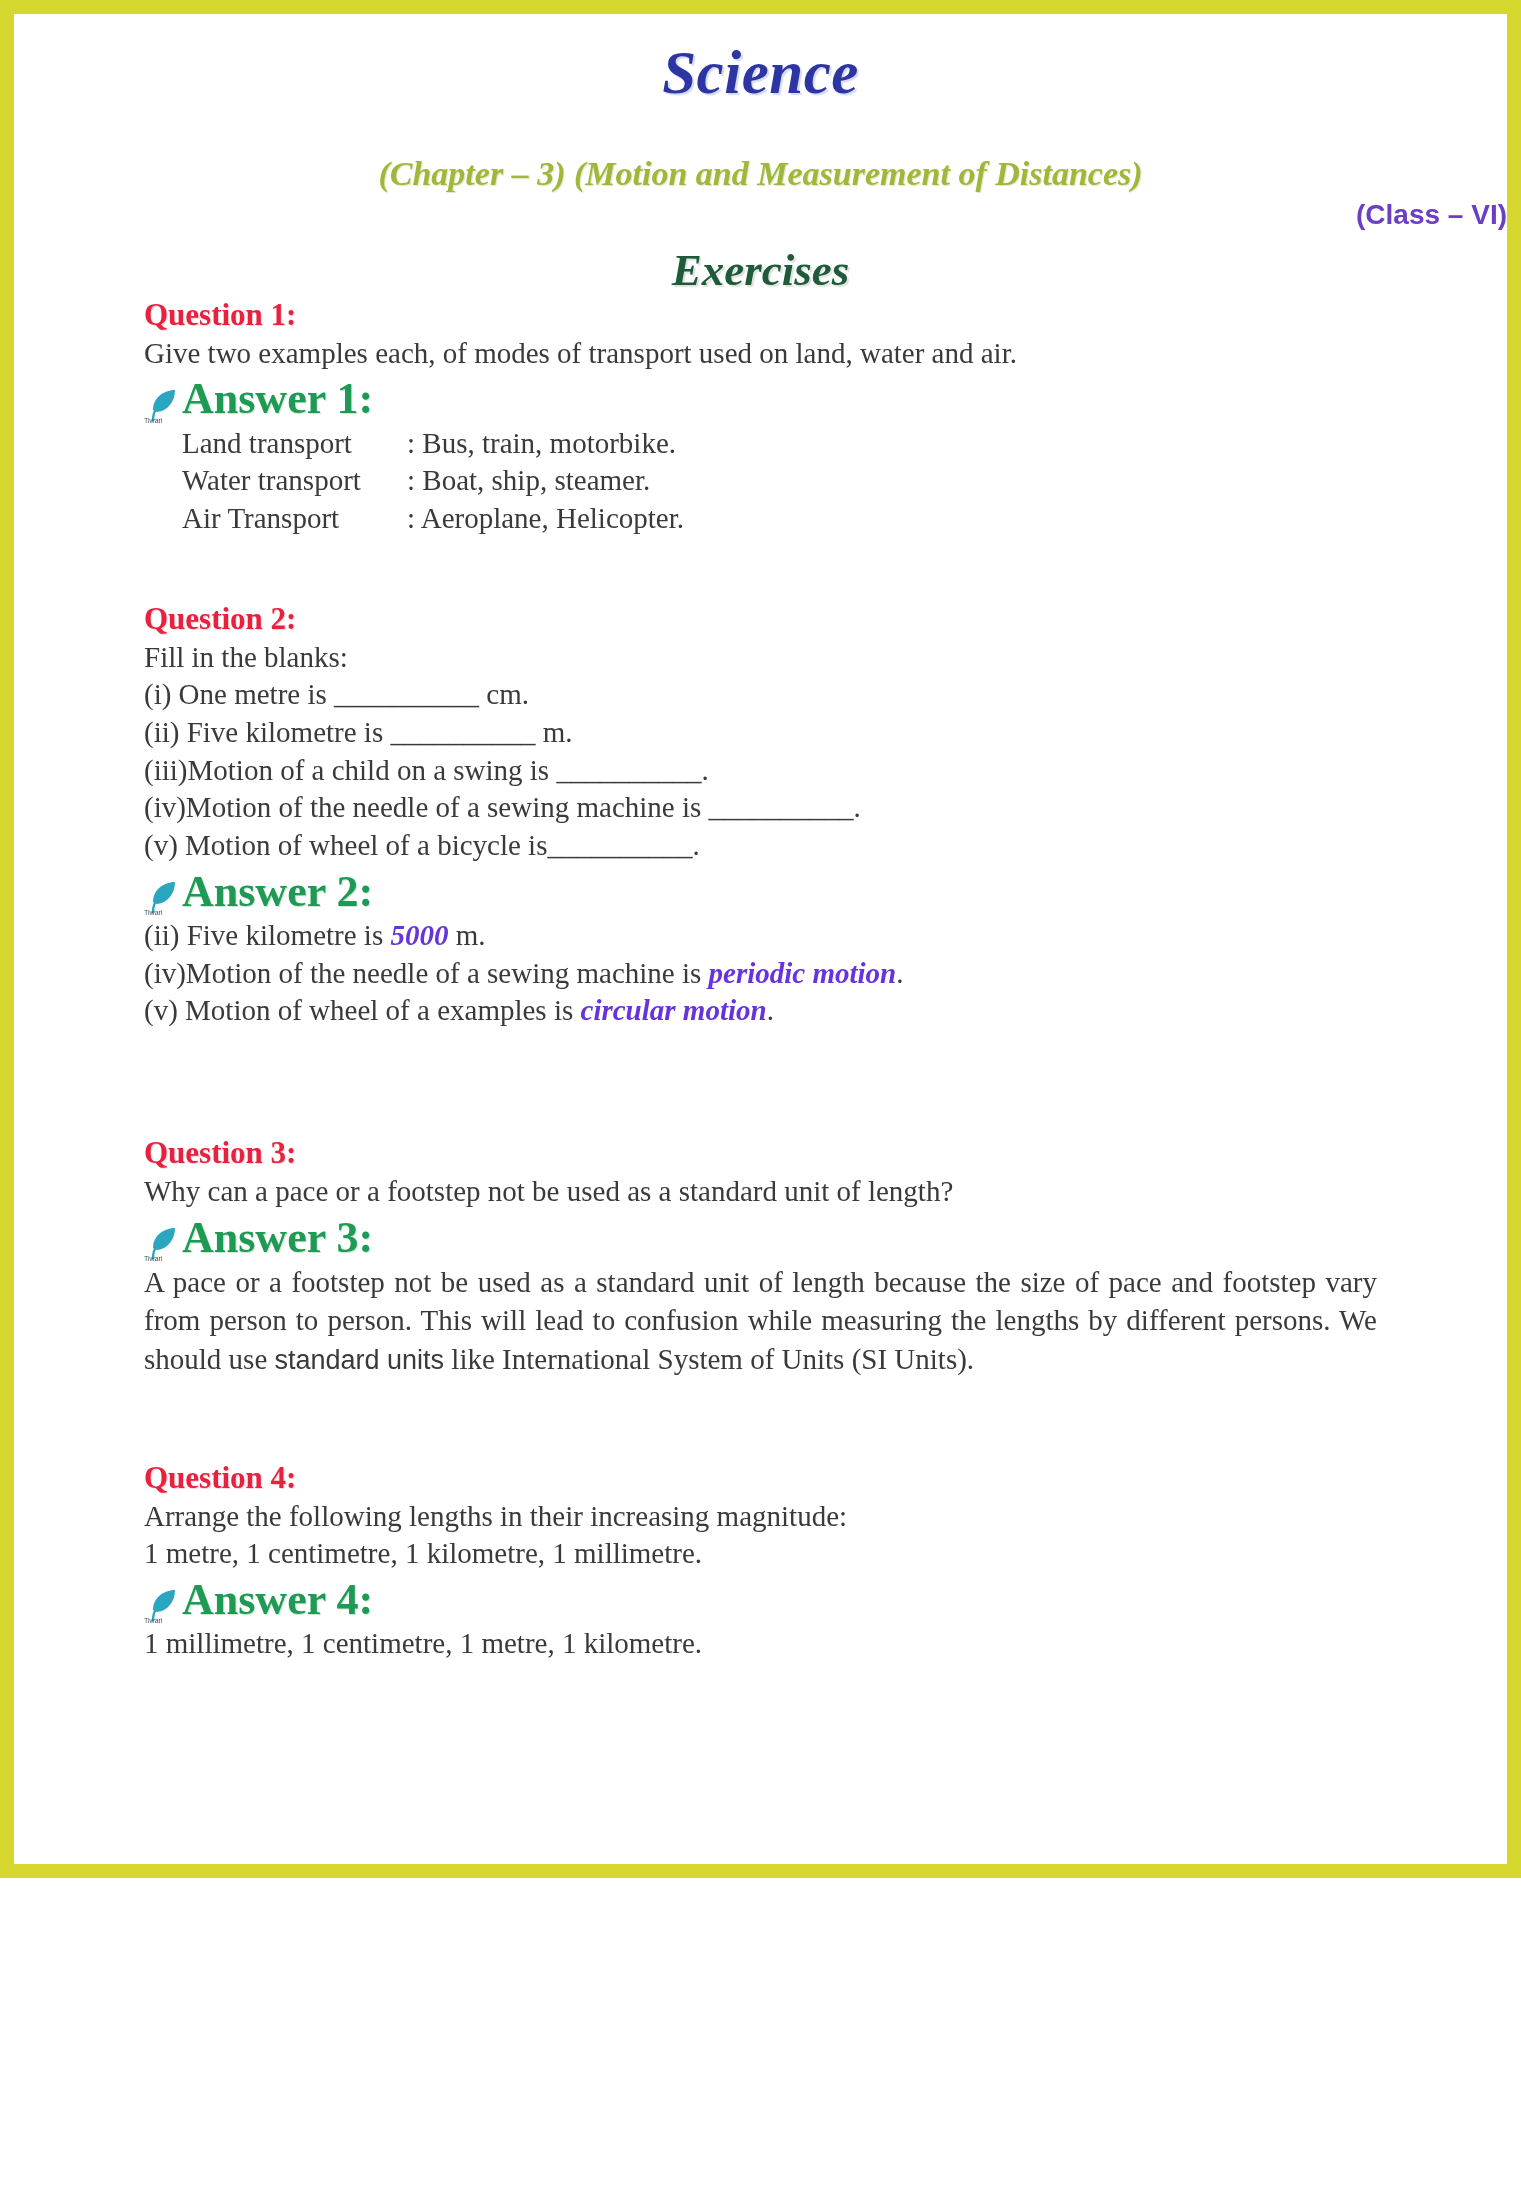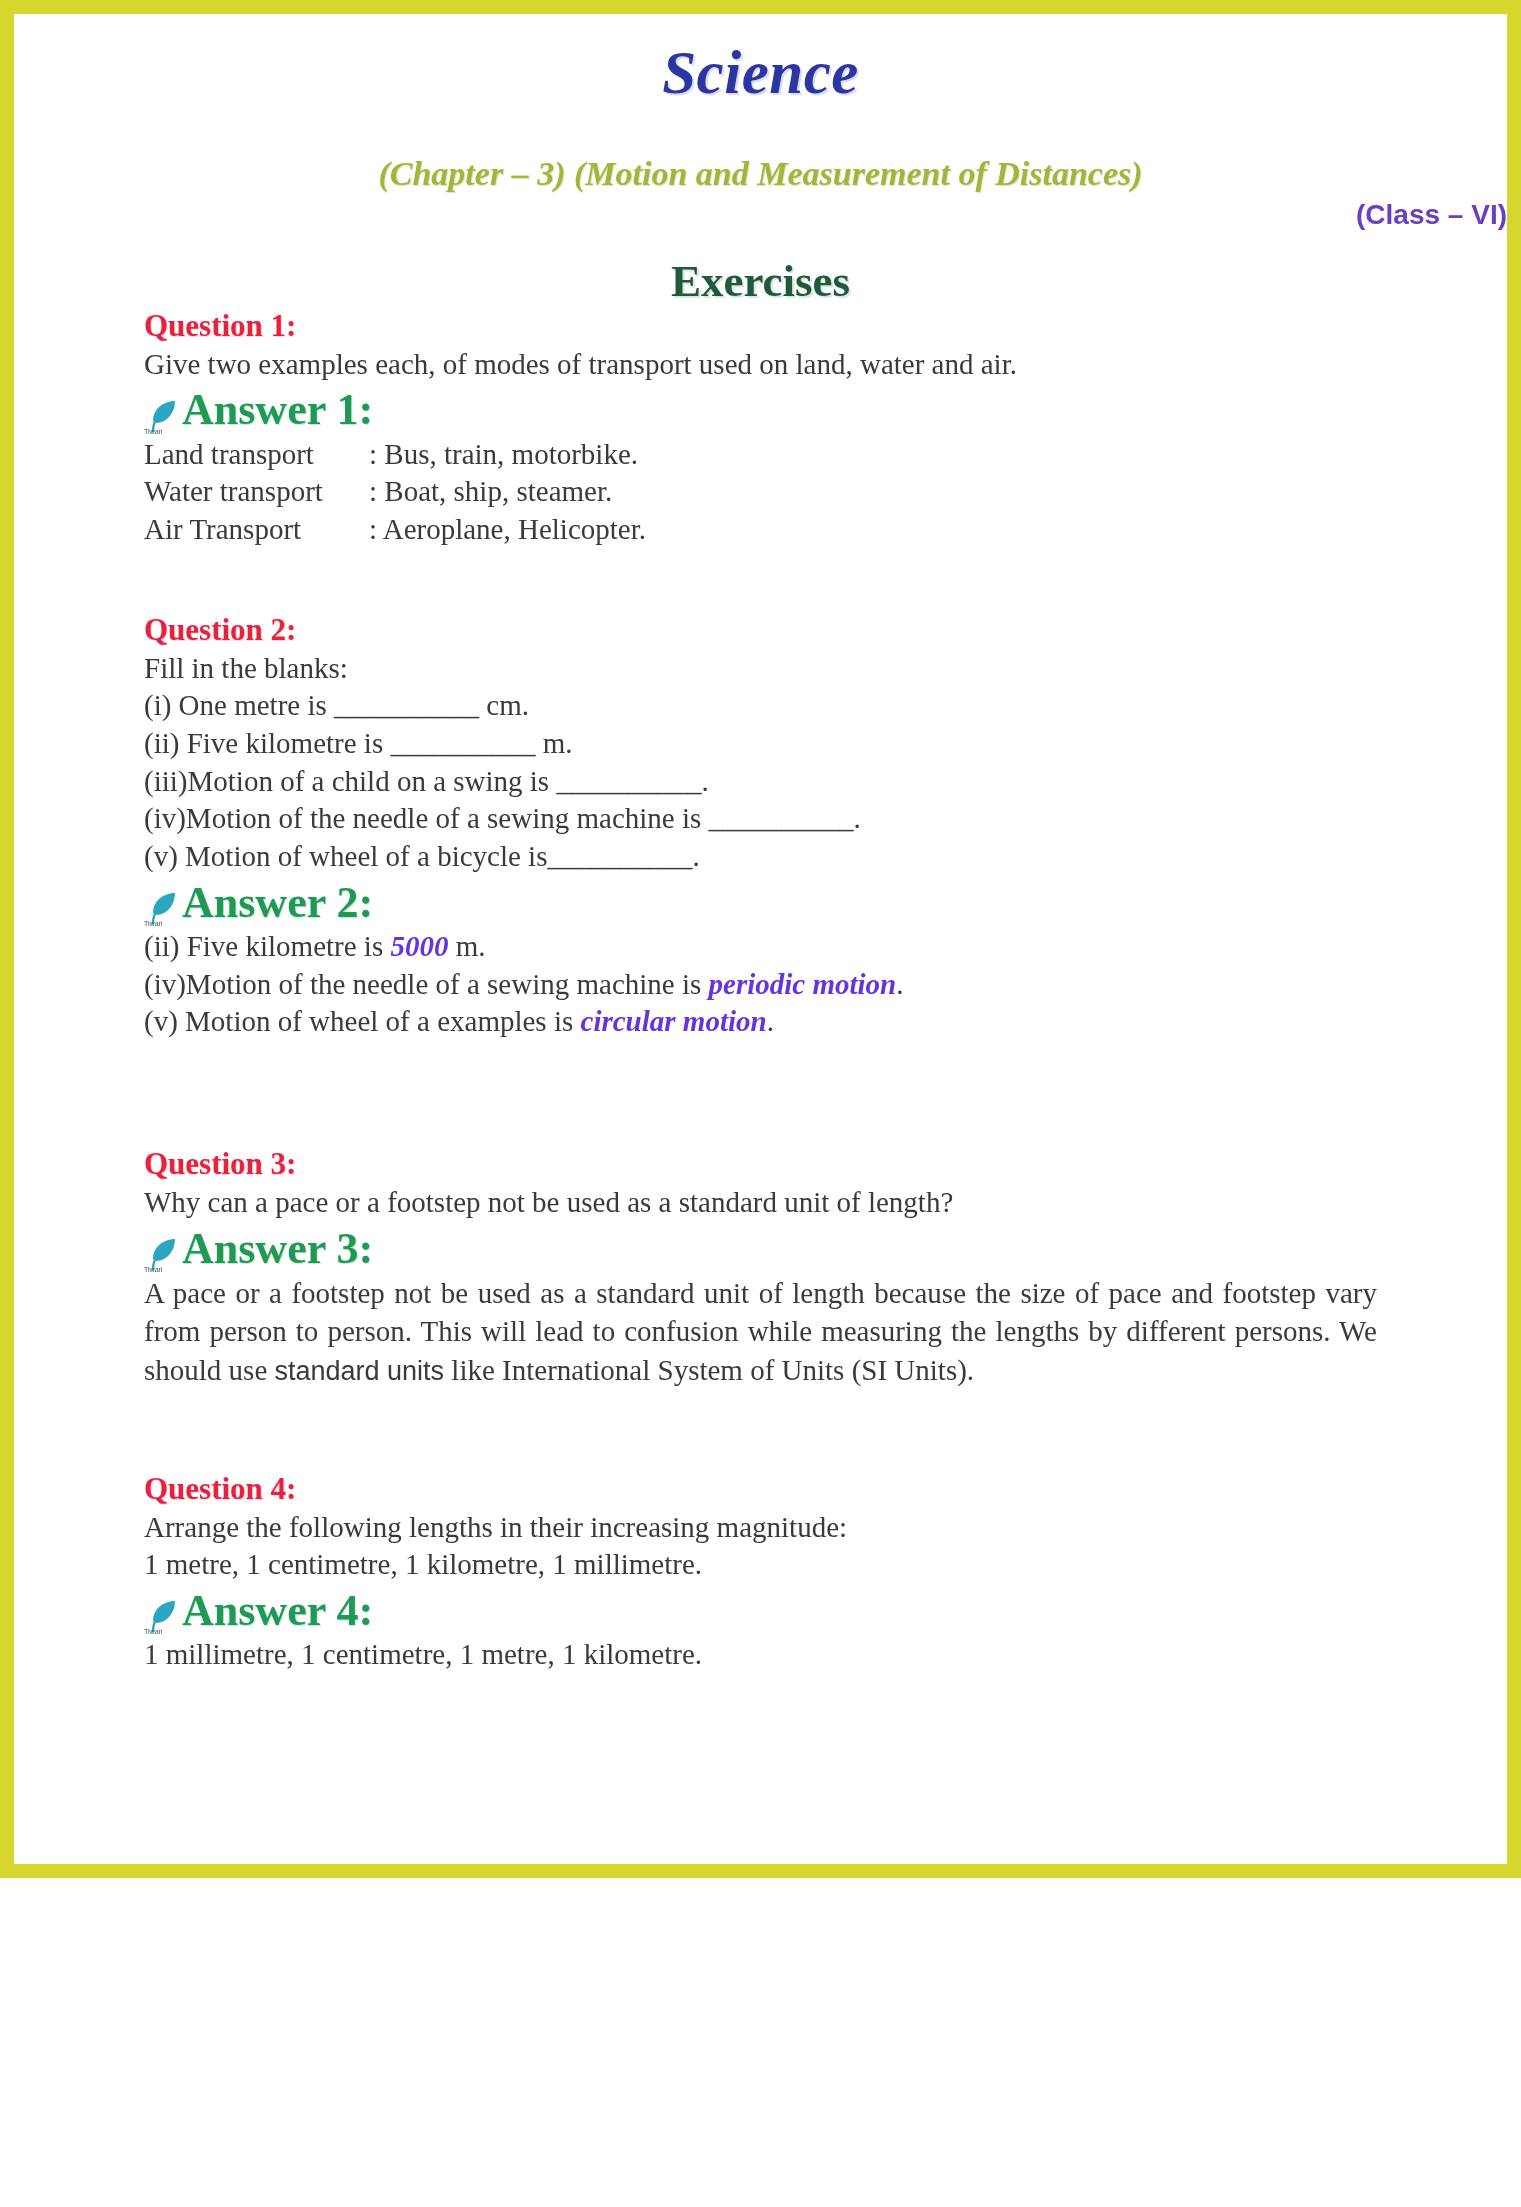--- a/index.html
+++ b/index.html
@@ -67,23 +67,24 @@
     font-weight: bold;
     font-size: 28px;
     color: #6b3fc4;
     margin: 6px 0 0 0;
     line-height: 1.15;
   }
   .exercises {
     text-align: center;
     font-family: "Liberation Serif", serif;
     font-weight: bold;
+    font-style: italic;
     font-size: 45px;
     color: #1f5b3a;
-    margin: 26px 0 0 0;
+    margin: 15px 0 0 0;
     text-shadow: 2px 2px 1px rgba(190,200,190,0.5);
     line-height: 1.1;
   }
 
   
   .block {
     margin-left: 130px;
     margin-right: 130px;
   }
   .q-head {
@@ -133,20 +134,21 @@
   }
   .sans-inline {
     font-family: "Liberation Sans", sans-serif;
     font-size: 27px;
     color: #3a3a3a;
   }
 
   .two-col-row {
     display: flex;
     line-height: 1.30;
+    margin-left: 38px;
   }
   .two-col-row .lbl { width: 225px; flex: 0 0 225px; }
 
   .justified {
     text-align: justify;
     text-justify: inter-word;
     line-height: 1.33;
   }
 
   .gap-lg { height: 62px; }

